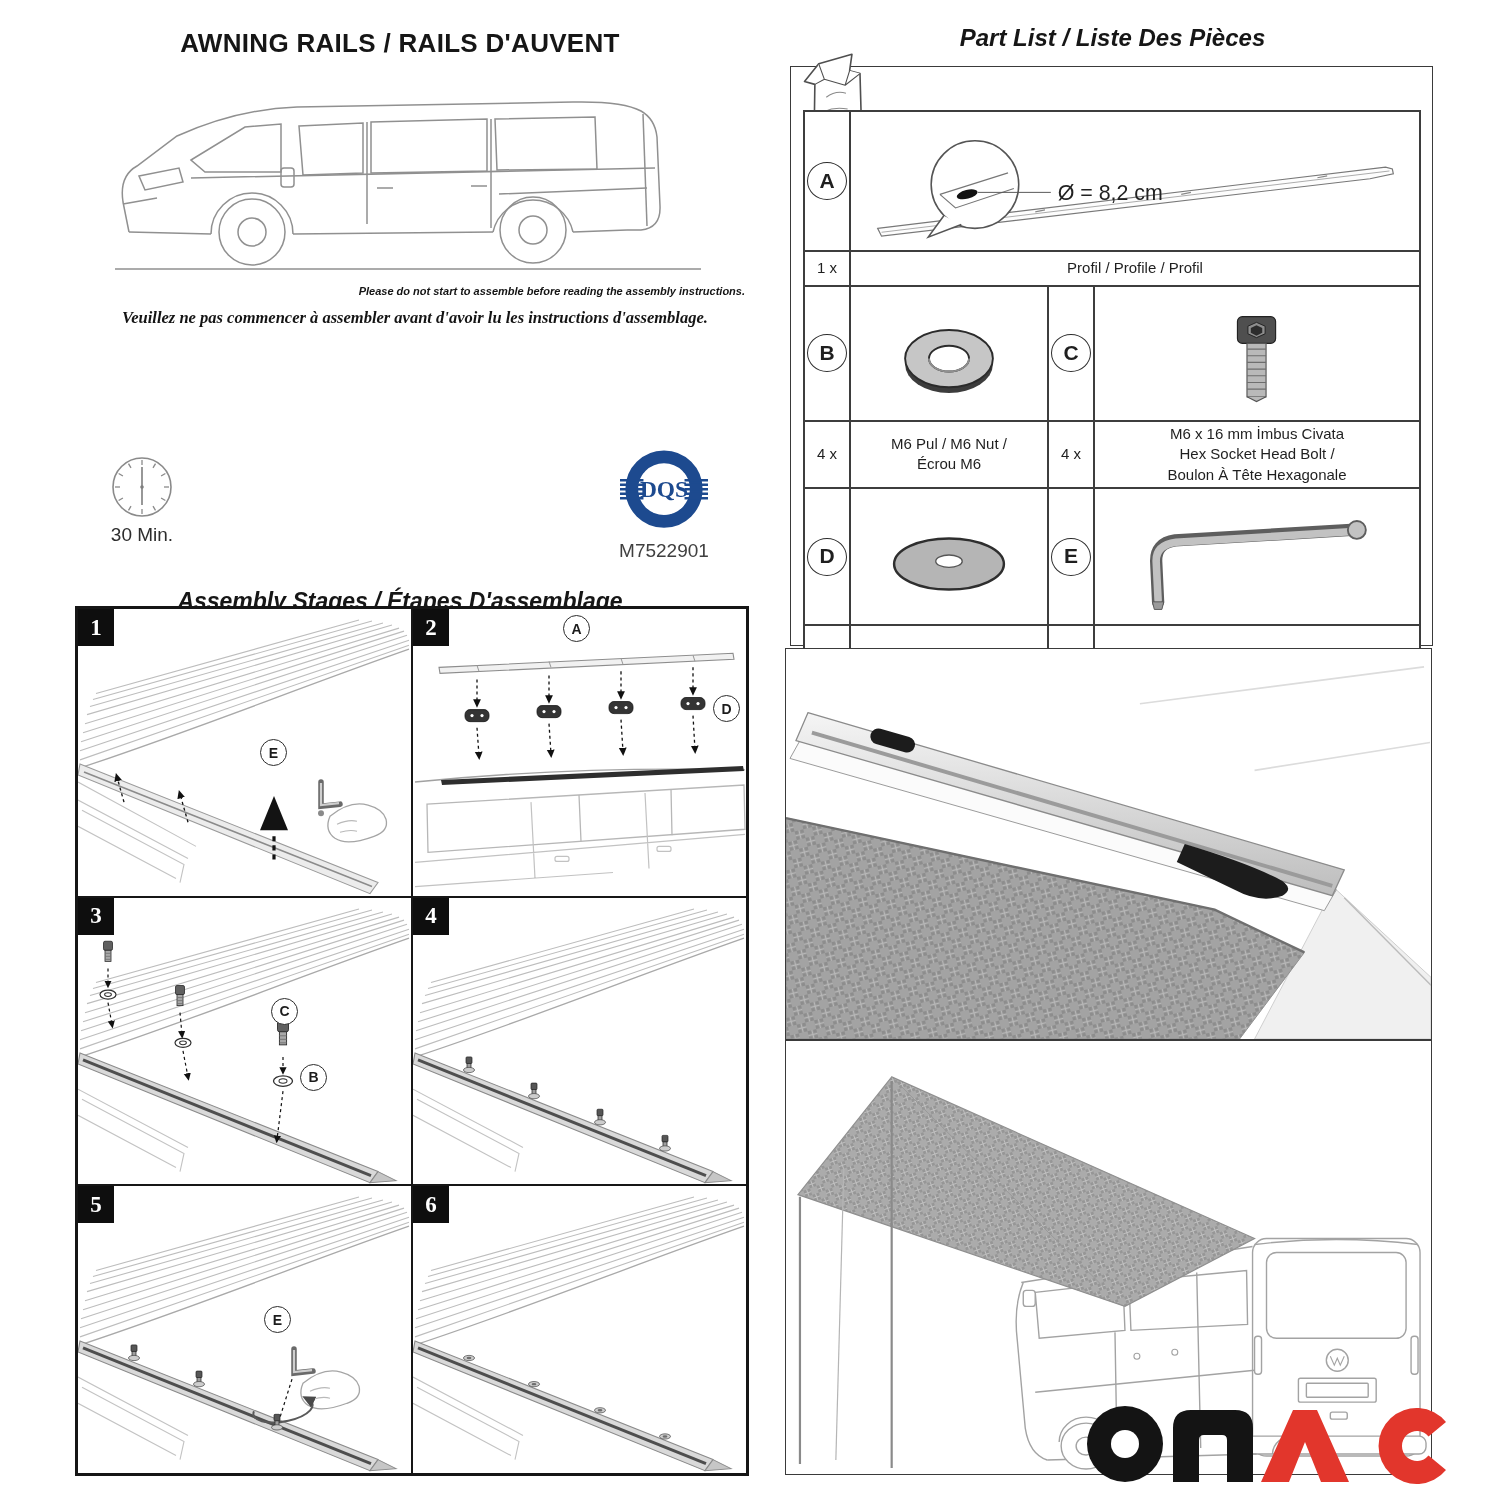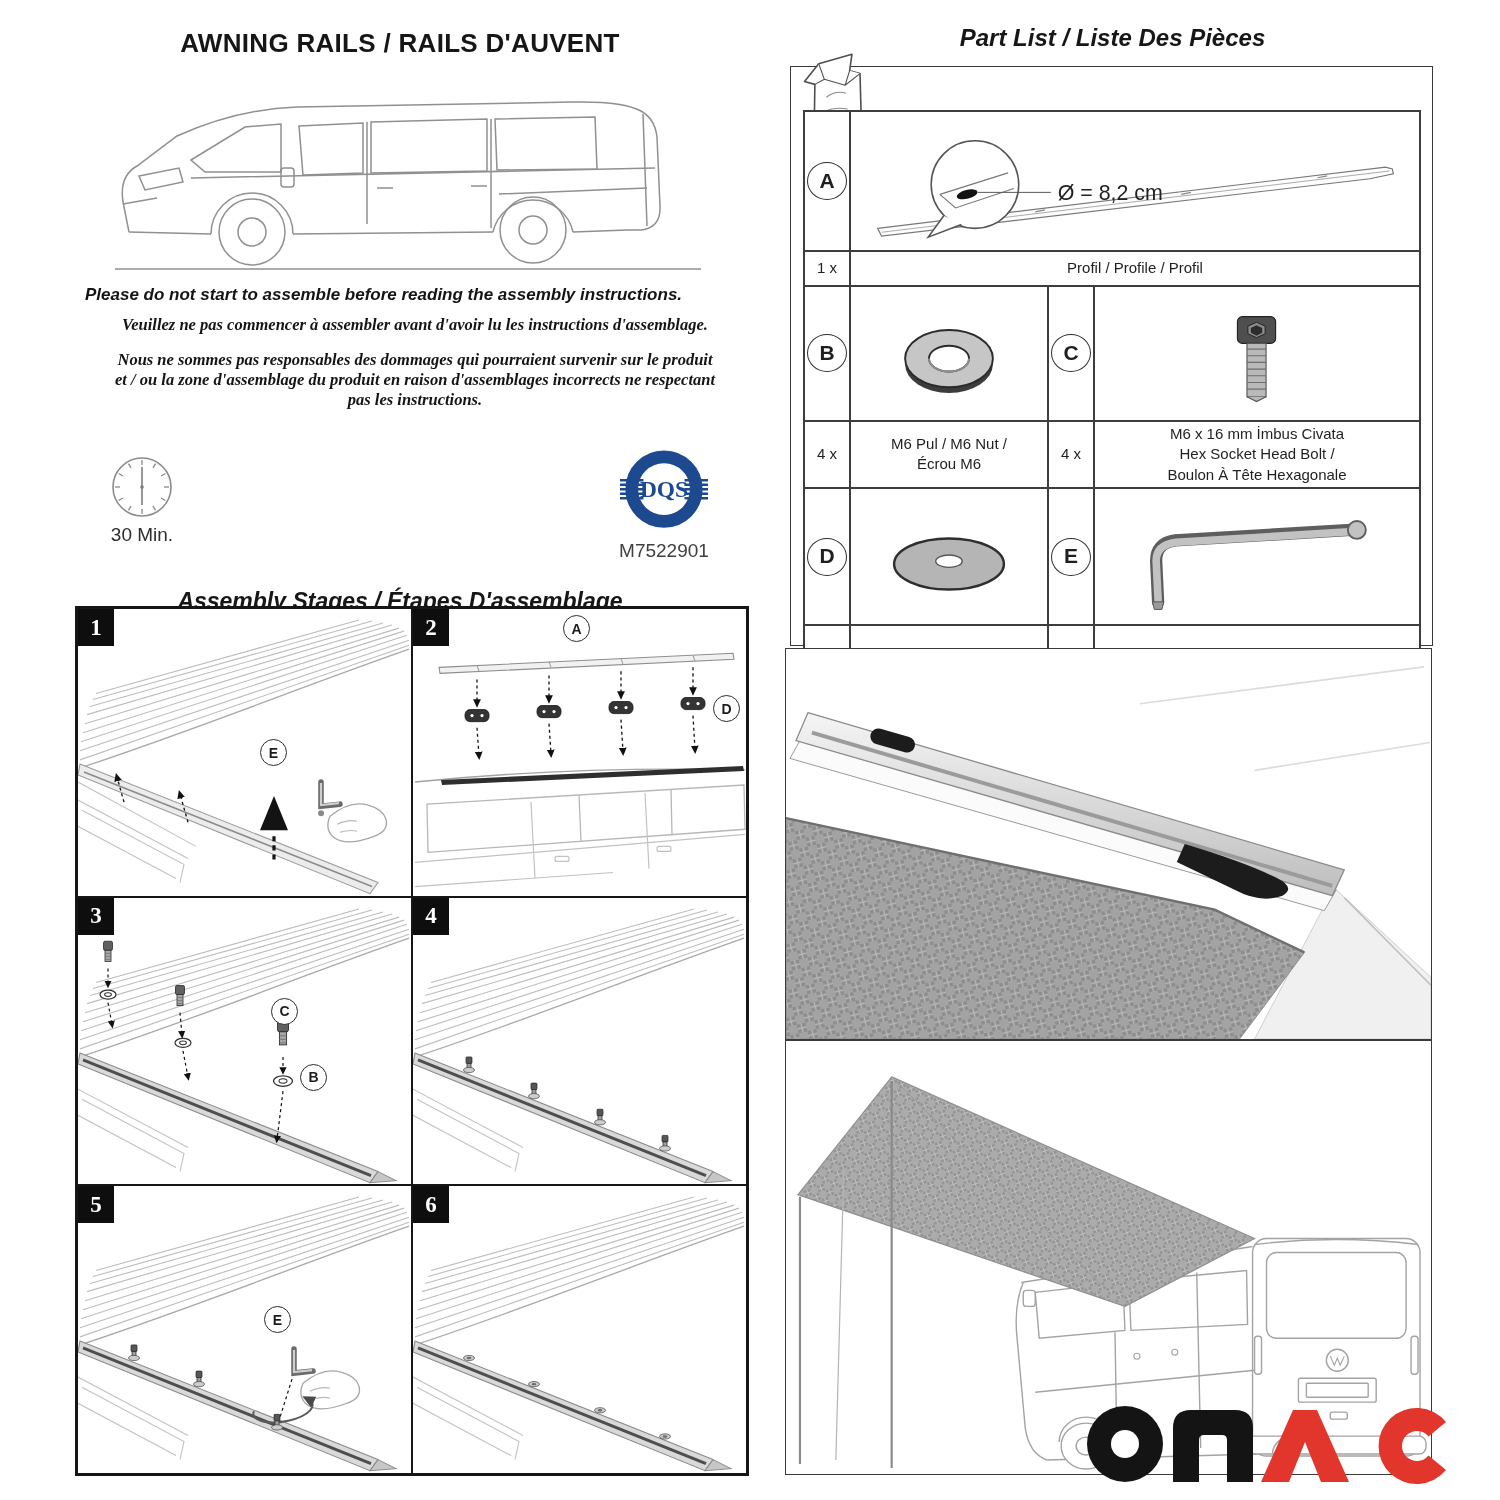--- a/index.html
+++ b/index.html
@@ -2,21 +2,21 @@
 <html><head>
 <meta charset="utf-8">
 <style>
   html,body{margin:0;padding:0;background:#ffffff;}
   body{width:1500px;height:1500px;position:relative;font-family:"Liberation Sans",sans-serif;color:#1d1d1d;overflow:hidden;}
   .abs{position:absolute;}
   
   .h-main{font-weight:700;font-size:26px;letter-spacing:.3px;text-align:center;color:#161616;}
   .h-ital{font-style:italic;font-weight:800;font-size:24px;text-align:center;color:#161616;}
   
-  .w-en{font-style:italic;font-weight:700;font-size:17px;line-height:1.32;text-align:left;white-space:pre-line;color:#141414;}
+  .w-en{font-style:italic;font-weight:700;font-size:11px;line-height:1.32;text-align:right;white-space:pre-line;color:#141414;}
   .w-fr{font-family:"Liberation Serif",serif;font-weight:700;font-size:16.5px;line-height:1.22;text-align:center;white-space:pre-line;color:#141414;font-style:italic;}
   .small-cap{font-size:19px;color:#2d2d2d;text-align:center;}
   
   .stages{left:75px;top:606px;width:670px;height:866px;border:2.5px solid #161616;display:grid;grid-template-columns:1fr 1fr;grid-template-rows:1fr 1fr 1fr;background:#fff;}
   .stage{position:relative;border:1.5px solid #161616;overflow:hidden;background:#fff;}
   .badge{position:absolute;left:0;top:0;width:36px;height:37px;background:#0e0e0e;color:#fff;font-family:"Liberation Serif",serif;font-weight:700;font-size:23px;display:flex;align-items:center;justify-content:center;z-index:3;}
   .callout{position:absolute;width:25px;height:25px;border:1.7px solid #2c2c2c;border-radius:50%;background:#fff;display:flex;align-items:center;justify-content:center;font-weight:700;font-size:14px;color:#1c1c1c;z-index:2;}
   .art{position:absolute;inset:0;width:100%;height:100%;}
   
   .pbox{border:1.6px solid #3a3a3a;background:#fff;}
@@ -49,23 +49,20 @@
     <path d="M96 102 L560 92 M404 118 L552 112"></path>
     <polygon points="44,100 84,92 88,106 50,114"></polygon>
     <path d="M28 128 L62 122 M282 112 h16 M376 110 h16"></path>
   </g>
   <line x1="20" y1="193" x2="606" y2="193" stroke="#8f8f8f" stroke-width="1.6"></line>
 </svg>
 
 <div class="abs" style="left:85px;top:284px;width:660px;">
   <div class="w-en" style="margin-bottom:9px;">Please do not start to assemble before reading the assembly instructions.</div>
   <div class="w-fr" style="margin-bottom:14px;">Veuillez ne pas commencer à assembler avant d'avoir lu les instructions d'assemblage.</div>
-  <div class="w-fr">Nous ne sommes pas responsables des dommages qui pourraient survenir sur le produit
-et / ou la zone d'assemblage du produit en raison d'assemblages incorrects ne respectant
-pas les instructions.</div>
 </div>
 
 <svg class="abs" style="left:110px;top:455px;" width="64" height="64" viewBox="0 0 64 64">
   <circle cx="32" cy="32" r="29" fill="#fff" stroke="#8a8a8a" stroke-width="1.6"></circle>
   <g stroke="#8a8a8a" stroke-width="1.3">
     <line x1="32" y1="5" x2="32" y2="10"></line>
       <line x1="32" y1="5" x2="32" y2="10" transform="rotate(30 32 32)"></line>
     <line x1="32" y1="5" x2="32" y2="10" transform="rotate(60 32 32)"></line>
       <line x1="32" y1="5" x2="32" y2="10" transform="rotate(90 32 32)"></line>
     <line x1="32" y1="5" x2="32" y2="10" transform="rotate(120 32 32)"></line>

